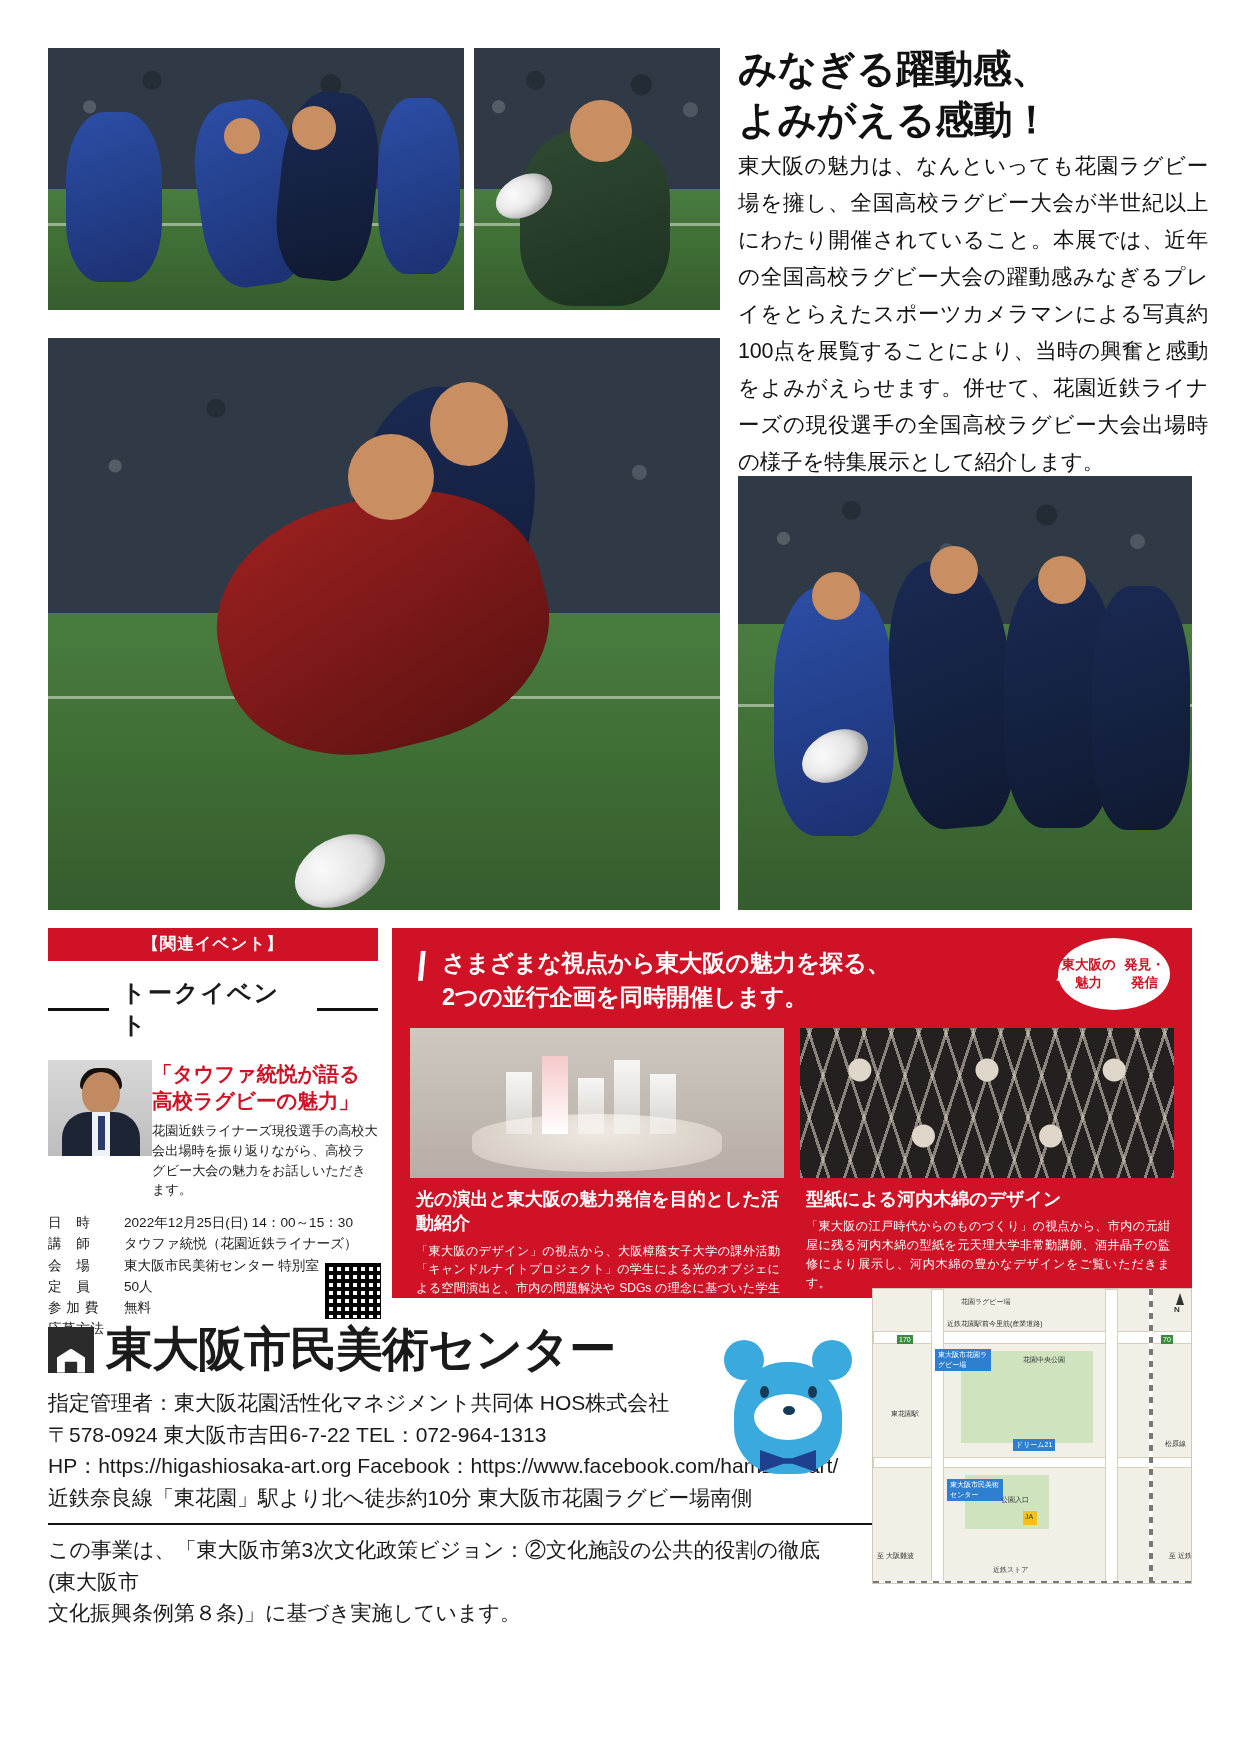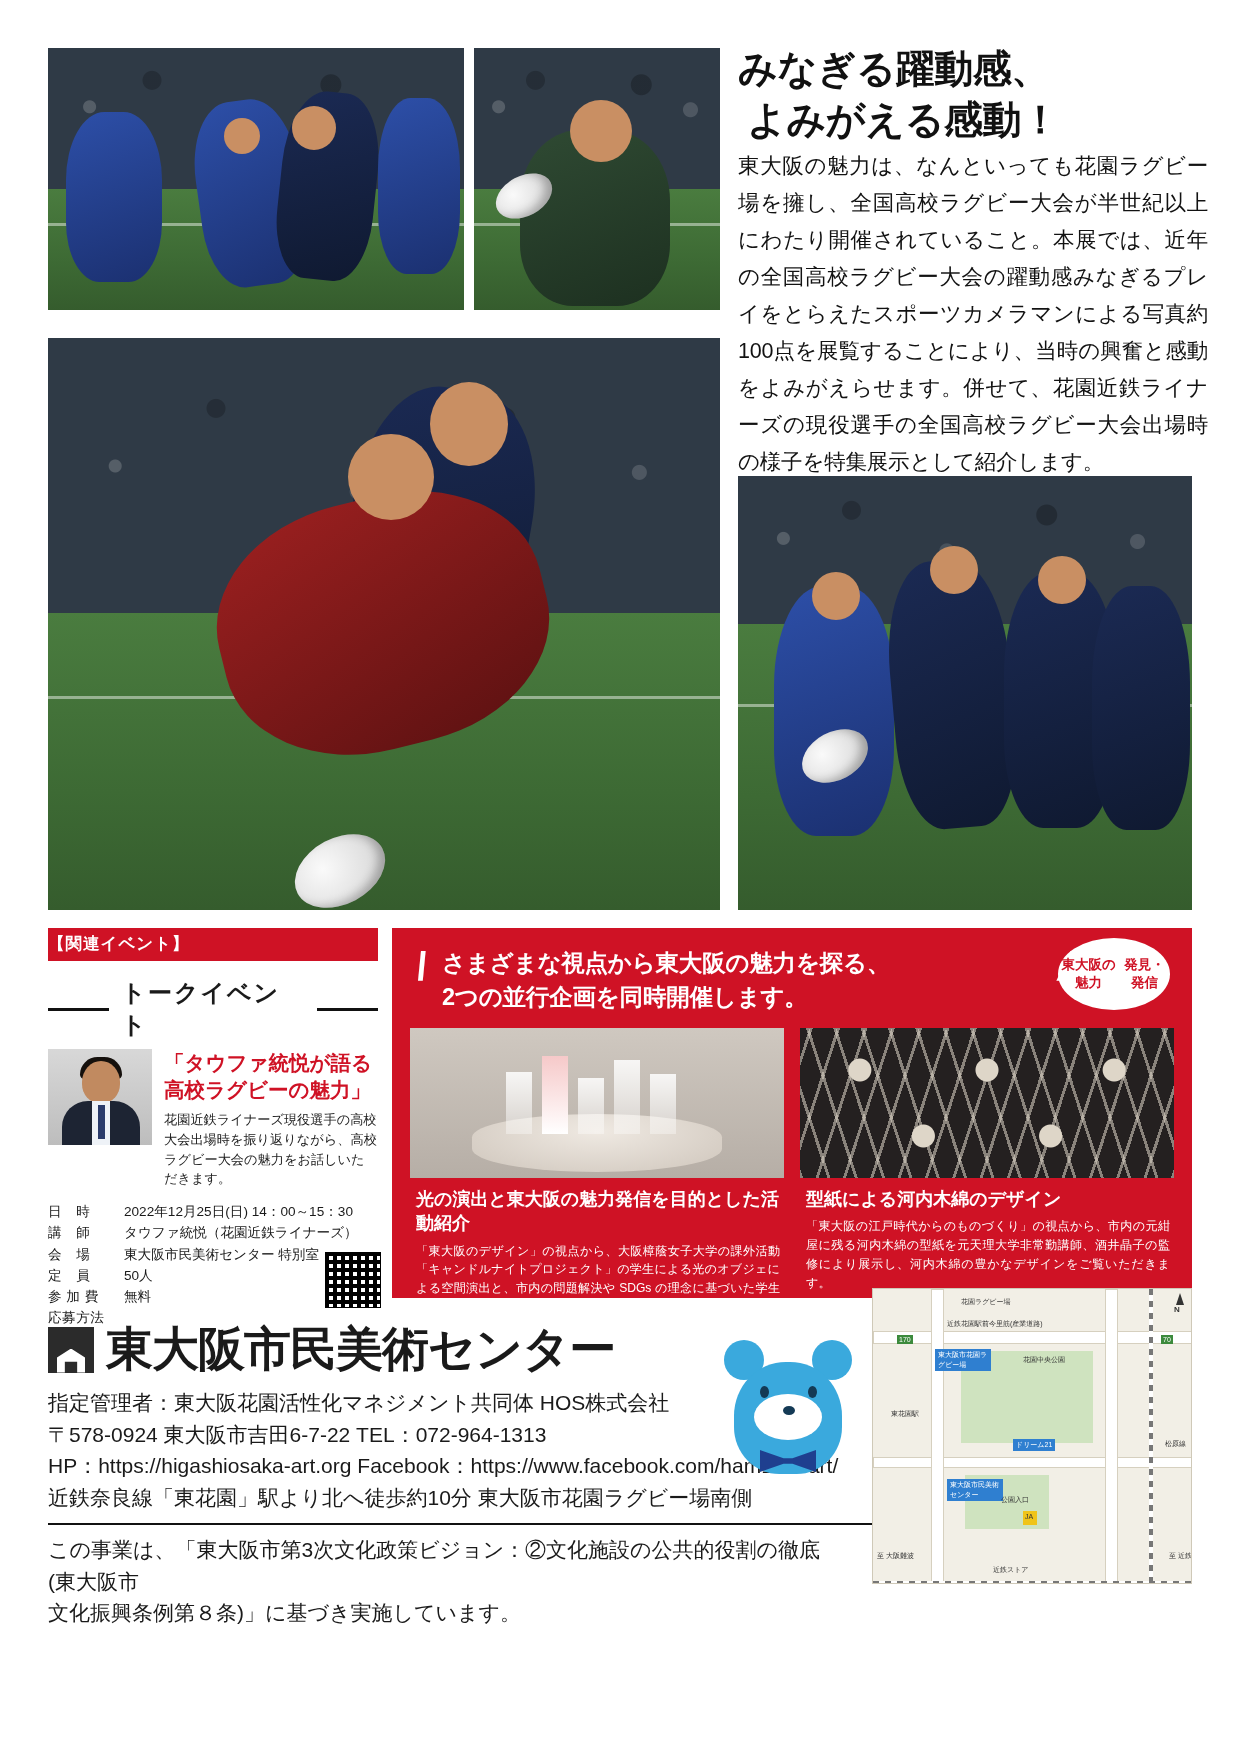--- a/index.html
+++ b/index.html
@@ -44,40 +44,40 @@
     transform: rotate(-28deg);
     box-shadow: inset -6px -4px 10px rgba(0,0,0,.25);
   }
 
   
   .headline {
     position: absolute; left: 738px; top: 44px; width: 470px;
     font-weight: bold; font-size: 39px; line-height: 1.30;
     letter-spacing: -0.5px; color: #111;
   }
-  .headline .l2 { display:block;margin-left:9px; }
+  .headline .l2 { display:block; }
   .lead {
     position: absolute; left: 738px; top: 148px; width: 470px;
     font-size: 21.5px; line-height: 1.72; letter-spacing: -0.2px;
     color: #121212; text-align: justify;
   }
 
   
   .ev-wrap { position:absolute; left: 48px; top: 928px; width: 330px; }
   .ev-bar {
-    background:#cf1225; color:#fff; font-weight:bold;
+    background:#cf1225; color:#fff; text-align:center; font-weight:bold;
     font-size: 16.5px; padding: 5px 0 6px; letter-spacing: 1px;
   }
   .ev-title-row{
     display:flex; align-items:center; justify-content:center; gap:12px;
     margin-top: 16px;
   }
   .ev-title-row .rule { width:62px; height:3px; background:#111; }
   .ev-title-row .t { font-weight:bold; font-size:24px; letter-spacing:2px; }
-  .ev-body { display:flex; gap:12px; margin-top: 8px; }
+  .ev-body { display:flex; margin-top: 19px; }
   .ev-portrait {
     width: 104px; height: 96px; flex:0 0 104px; overflow:hidden;
     background: linear-gradient(180deg,#d8d8d8,#bdbdbd); position:relative;
   }
   .ev-portrait .head{ position:absolute; left:34px; top:12px; width:38px; height:42px;
     background:#c18a60; border-radius:50% 50% 45% 45%; }
   .ev-portrait .hair{ position:absolute; left:32px; top:8px; width:42px; height:22px;
     background:#15100c; border-radius:24px 24px 6px 6px; }
   .ev-portrait .suit{ position:absolute; left:14px; top:52px; width:78px; height:46px;
     background:#1d2433; border-radius:26px 26px 0 0; }

